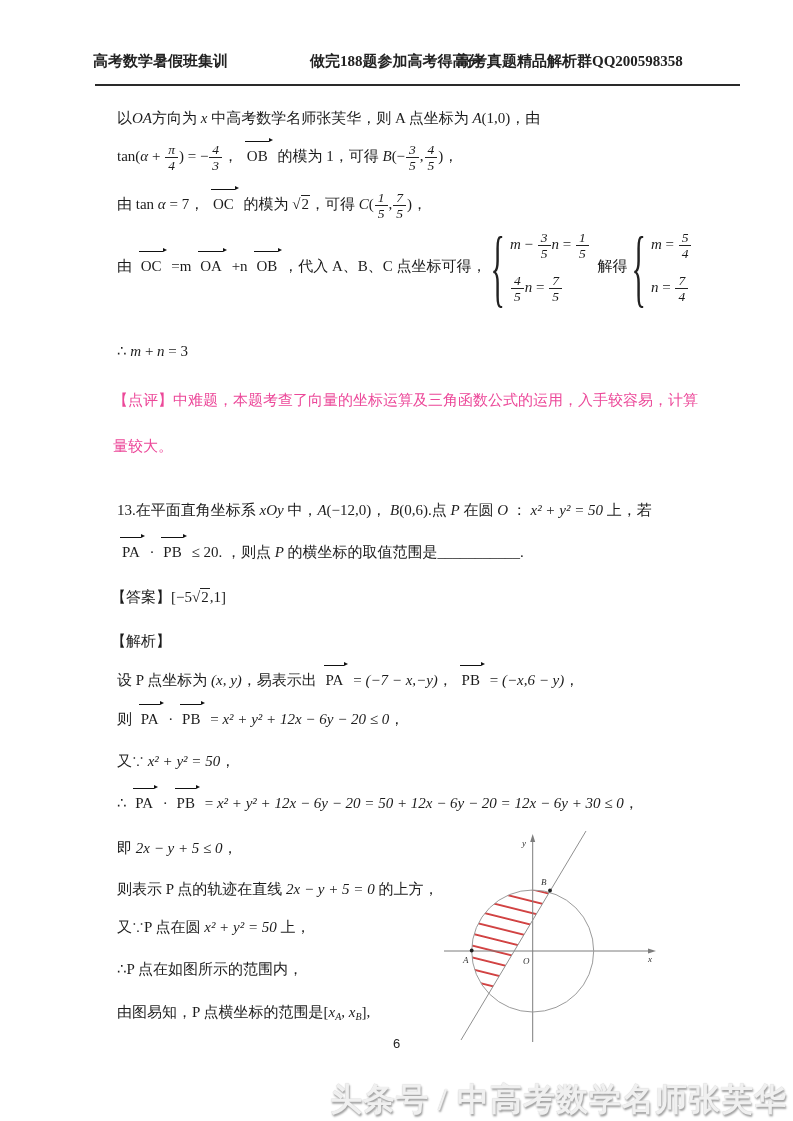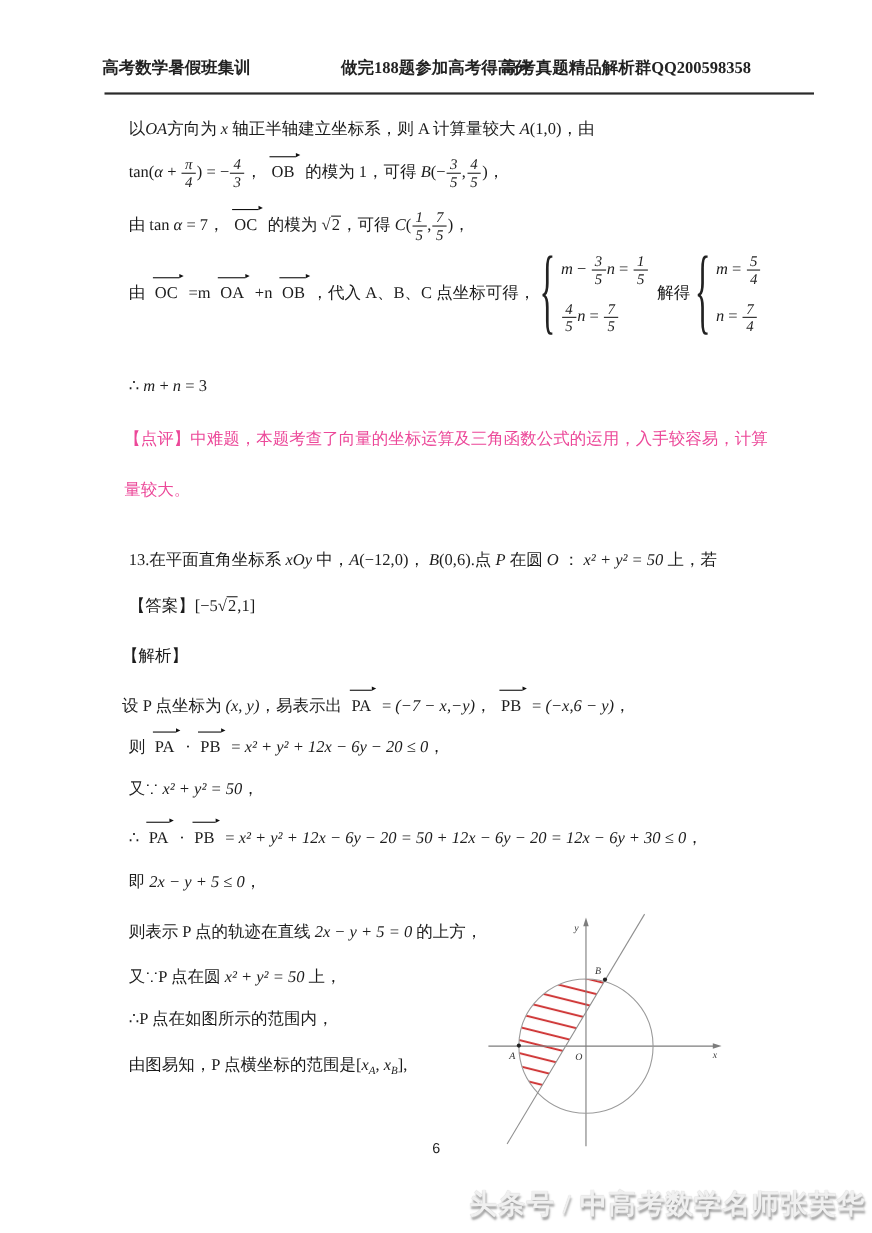--- a/index.html
+++ b/index.html
@@ -52,36 +52,36 @@
   .cases .brace{font-size:30px;transform:scaleY(2.9);transform-origin:50% 50%;font-weight:400;
         color:#222;margin-right:5px;font-family:"Liberation Serif",serif;}
   .cases .rows{display:inline-flex;flex-direction:column;gap:12px;}
   .cases .row{white-space:nowrap;}
   
   #figure{position:absolute;left:440px;top:818px;width:250px;height:228px;}
   #figure text{font-family:"Liberation Serif","DejaVu Serif",serif;font-style:italic;}
   
   #page-num{position:absolute;top:1036px;left:0;width:100%;text-align:center;font-size:13px;
         font-family:"Liberation Sans",sans-serif;color:#222;}
-  #watermark{position:absolute;top:1078px;right:6px;font-size:25px;font-weight:bold;
+  #watermark{position:absolute;top:1078px;right:6px;font-size:32px;font-weight:bold;
         letter-spacing:1px;color:#f0f0f0;white-space:nowrap;
         text-shadow:1px 2px 2px #a0a0a0, 0 0 1px #c8c8c8;}
 </style>
 </head>
 <body>
 
 <div id="page">
 
   <span class="hdr" id="hdr-left">高考数学暑假班集训</span>
   <span class="hdr" id="hdr-mid">做完188题参加高考得高分</span>
   <span class="hdr" id="hdr-right">高考真题精品解析群QQ200598358</span>
   <div id="hdr-rule"></div>
 
   <div id="lines">
-      <div class="line"><span>以</span><span class="mi">OA</span><span>方向为 </span><span class="mi">x</span><span> 轴正半轴建立坐标系，则 A 计算量较大 </span><span class="mi">A</span><span>(1,0)，由</span></div>
+      <div class="line"><span>以</span><span class="mi">OA</span><span>方向为 </span><span class="mi">x</span><span> 中高考数学名师张芙华，则 A 点坐标为 </span><span class="mi">A</span><span>(1,0)，由</span></div>
       <div class="line"><span>tan(</span><span class="mi">α</span><span> + </span><span class="frac">
           <span class="fn">π</span>
           <span class="fd">4</span>
         </span><span>) = −</span><span class="frac">
           <span class="fn">4</span>
           <span class="fd">3</span>
         </span><span>， </span><span class="vec">OB</span><span> 的模为 1，可得 </span><span class="mi">B</span><span>(−</span><span class="frac">
           <span class="fn">3</span>
           <span class="fd">5</span>
         </span><span>,</span><span class="frac">
@@ -122,20 +122,21 @@
               </span></span>
             <span class="row"><span class="mi">n</span><span> = </span><span class="frac">
                 <span class="fn">7</span>
                 <span class="fd">4</span>
               </span></span>
           </span>
         </span></div>
       <div class="line"><span>∴ </span><span class="mi">m</span><span> + </span><span class="mi">n</span><span> = 3</span></div>
       <div class="line red"><span>【点评】中难题，本题考查了向量的坐标运算及三角函数公式的运用，入手较容易，计算量较大。</span></div>
       <div class="line"><span>13.在平面直角坐标系 </span><span class="mi">xOy</span><span> 中，</span><span class="mi">A</span><span>(−12,0)， </span><span class="mi">B</span><span>(0,6).点 </span><span class="mi">P</span><span> 在圆 </span><span class="mi">O</span><span> ： </span><span class="mi">x² + y² = 50</span><span> 上，若</span></div>
+      <div class="line"><span class="vec">PA</span><span> · </span><span class="vec">PB</span><span> ≤ 20. ，则点 </span><span class="mi">P</span><span> 的横坐标的取值范围是___________.</span></div>
       <div class="line"><span>【答案】[−5</span><span class="sqrt"><span class="rd">2</span></span><span>,1]</span></div>
       <div class="line"><span>【解析】</span></div>
       <div class="line"><span>设 P 点坐标为 </span><span class="mi">(x, y)</span><span>，易表示出 </span><span class="vec">PA</span><span> = </span><span class="mi">(−7 − x,−y)</span><span>， </span><span class="vec">PB</span><span> = </span><span class="mi">(−x,6 − y)</span><span>，</span></div>
       <div class="line"><span>则 </span><span class="vec">PA</span><span> · </span><span class="vec">PB</span><span> = </span><span class="mi">x² + y² + 12x − 6y − 20 ≤ 0</span><span>，</span></div>
       <div class="line"><span>又∵ </span><span class="mi">x² + y² = 50</span><span>，</span></div>
       <div class="line"><span>∴ </span><span class="vec">PA</span><span> · </span><span class="vec">PB</span><span> = </span><span class="mi">x² + y² + 12x − 6y − 20 = 50 + 12x − 6y − 20 = 12x − 6y + 30 ≤ 0</span><span>，</span></div>
       <div class="line"><span>即 </span><span class="mi">2x − y + 5 ≤ 0</span><span>，</span></div>
       <div class="line"><span>则表示 P 点的轨迹在直线 </span><span class="mi">2x − y + 5 = 0</span><span> 的上方，</span></div>
       <div class="line"><span>又∵P 点在圆 </span><span class="mi">x² + y² = 50</span><span> 上，</span></div>
       <div class="line"><span>∴P 点在如图所示的范围内，</span></div>

